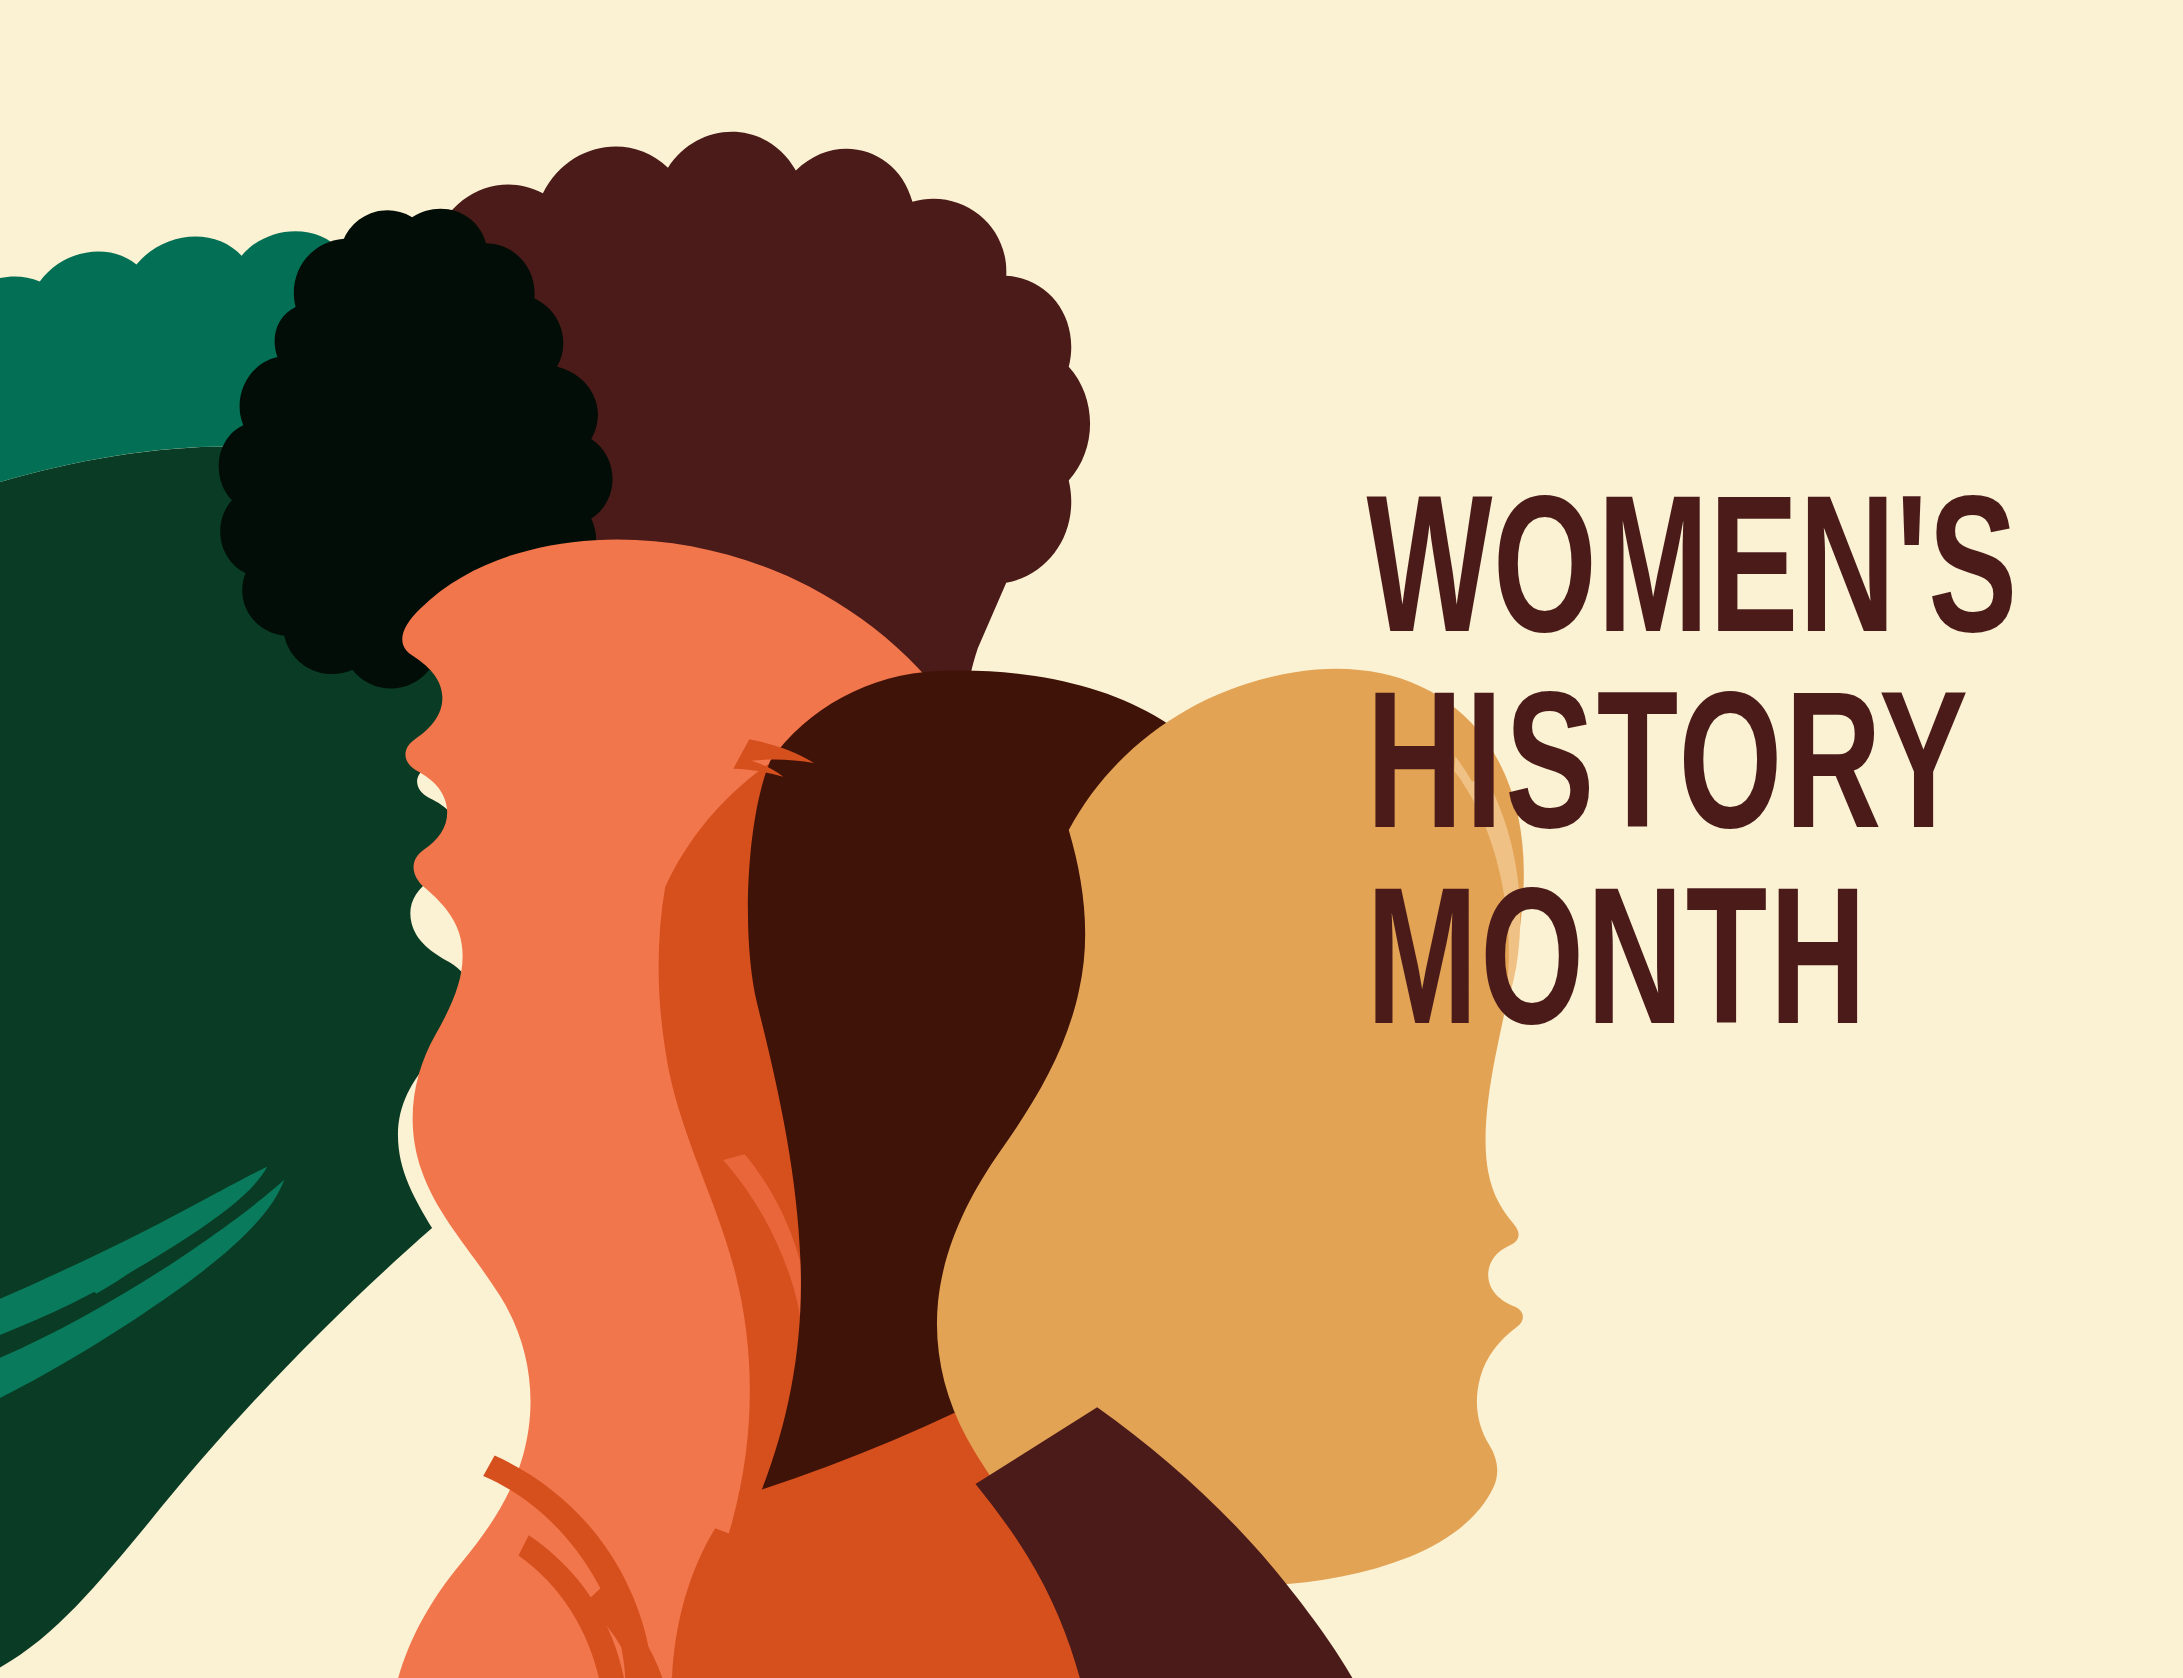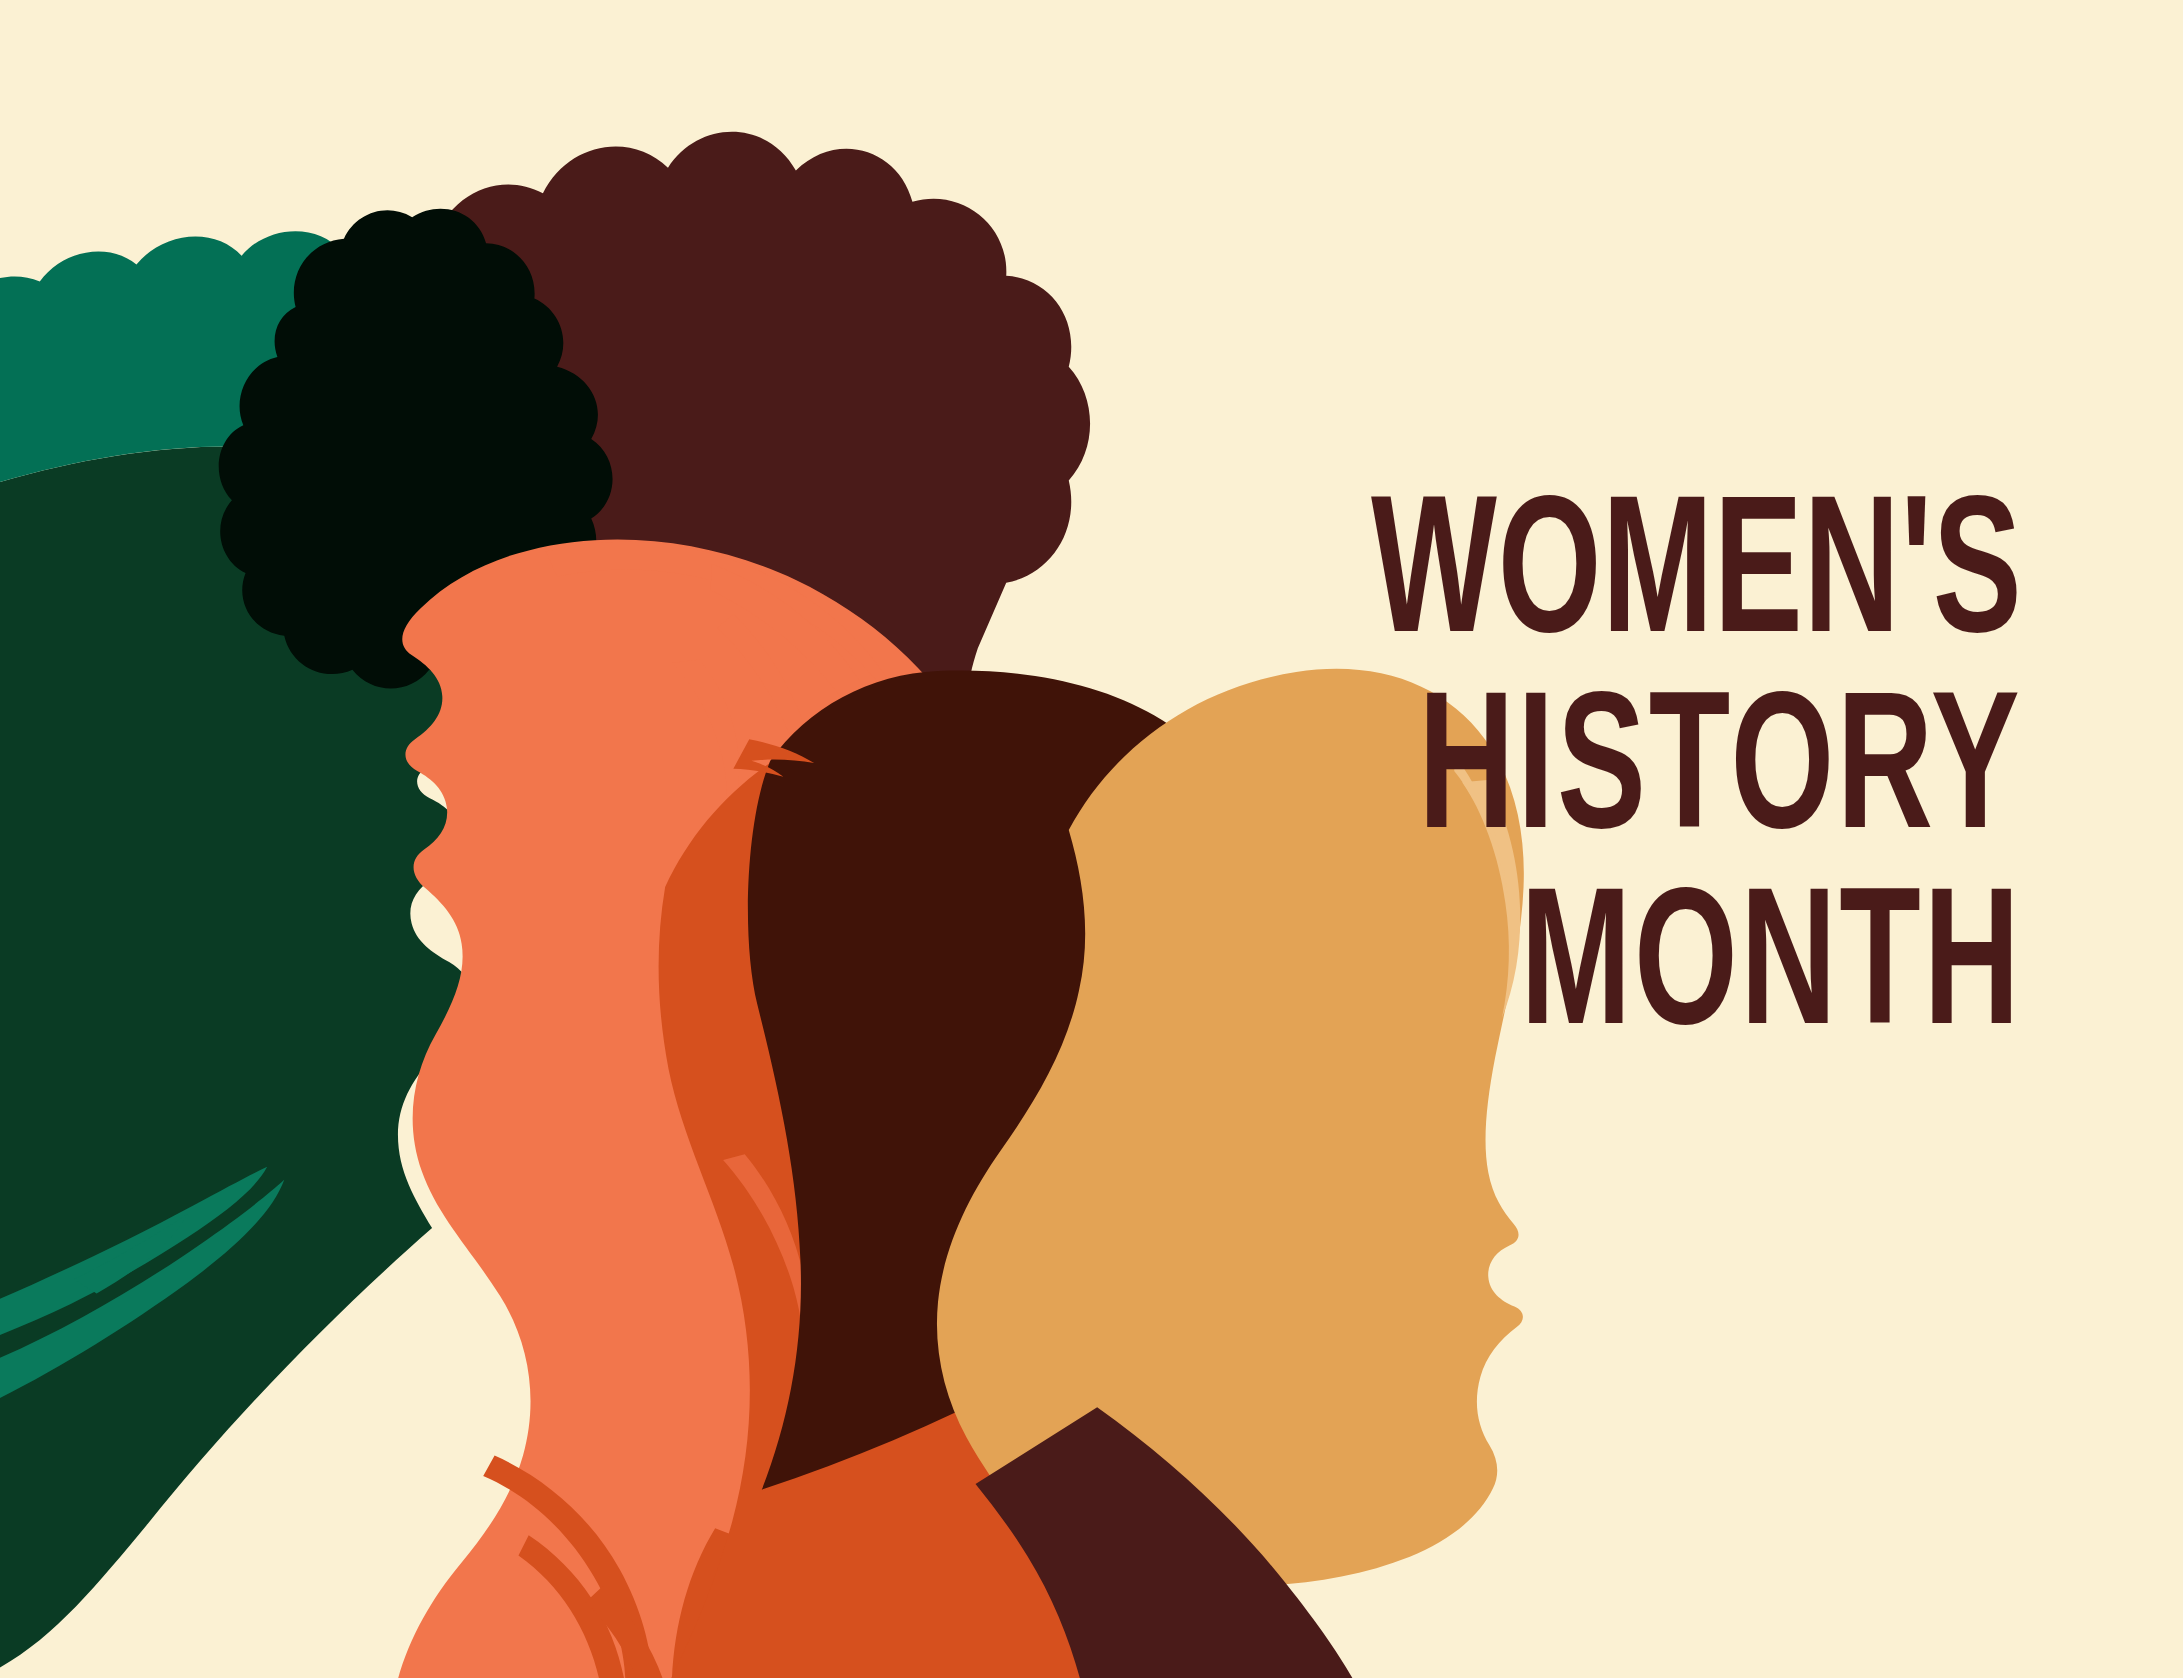--- a/index.html
+++ b/index.html
@@ -25,21 +25,21 @@
     left: 0;
     top: 0;
     width: 2183px;
     height: 1679px;
   }
   .headline {
     position: absolute;
     left: 1274px;
     top: 478px;
     width: 841px;
-    text-align: right;
+    text-align: left;
     color: #4a1b19;
     font-family: "Liberation Sans Narrow", "Liberation Sans", sans-serif;
     font-weight: 700;
     letter-spacing: 0.01em;
     line-height: 1.00;
     user-select: none;
   }
   .headline .hl-line {
     display: block;
     font-size: 171px;

